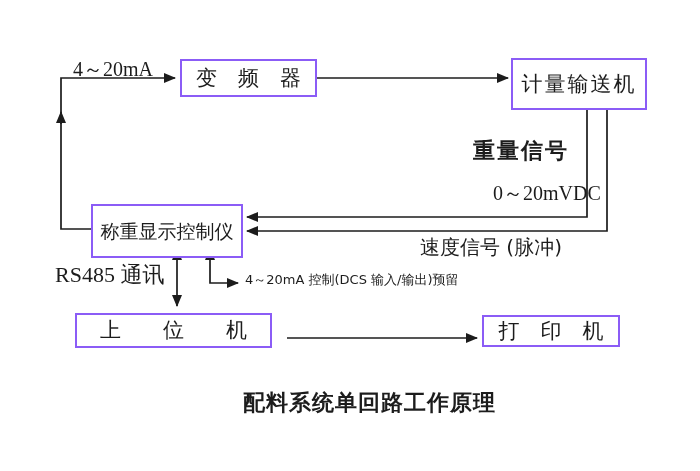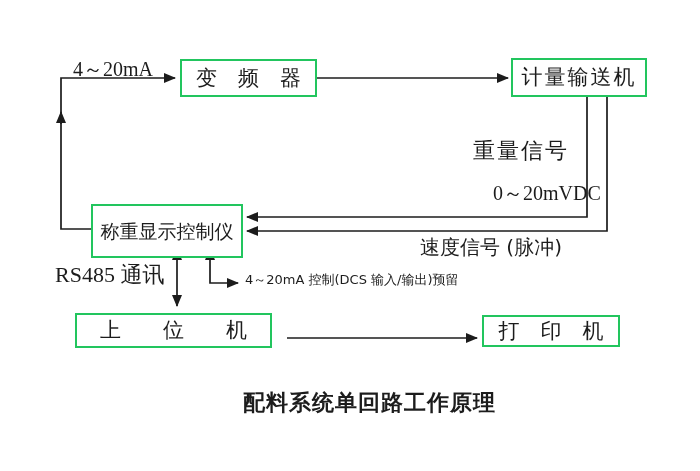--- a/index.html
+++ b/index.html
@@ -13,42 +13,42 @@
     overflow: hidden;
   }
   .wires {
     position: absolute;
     left: 0; top: 0;
     width: 700px; height: 471px;
   }
   .node {
     position: absolute;
     box-sizing: border-box;
-    border: 2px solid #22c55e;
+    border: 2px solid #8b5cf6;
     background: #ffffff;
     display: flex;
     align-items: center;
     justify-content: center;
     font-size: 21px;
     line-height: 1;
     white-space: nowrap;
   }
   .node-inverter   { left: 180px; top: 59px;  width: 137px; height: 38px; }
-  .node-conveyor   { left: 511px; top: 58px;  width: 136px; height: 39px; letter-spacing: 2px; text-align: right; }
+  .node-conveyor   { left: 511px; top: 58px;  width: 136px; height: 52px; letter-spacing: 2px; text-align: right; }
   .node-controller { left: 91px;  top: 204px; width: 152px; height: 54px; font-size: 19px; }
   .node-host       { left: 75px;  top: 313px; width: 197px; height: 35px; }
   .node-printer    { left: 482px; top: 315px; width: 138px; height: 32px; }
   .lbl {
     position: absolute;
     line-height: 1.15;
     white-space: nowrap;
   }
   .lbl-serif { font-family: "Liberation Serif", "DejaVu Serif", serif; text-align: center; }
   .lbl-current-loop { left: 73px;  top: 58px;  font-size: 20px; }
-  .lbl-weight       { left: 473px; top: 138px; font-size: 22px; font-weight: normal; letter-spacing: 2px; }
+  .lbl-weight       { left: 473px; top: 138px; font-size: 22px; font-weight: bold; letter-spacing: 2px; }
   .lbl-weight-range { left: 493px; top: 182px; font-size: 20px; }
   .lbl-speed        { left: 420px; top: 236px; font-size: 20px; }
   .lbl-rs485        { left: 55px;  top: 262px; font-size: 22px; }
   .lbl-dcs          { left: 245px; top: 273px; font-size: 13px; }
   .lbl-caption      { left: 243px; top: 390px; font-size: 22px; font-weight: 600; letter-spacing: 1px; }
 </style>
 </head>
 <body>
 
 <div class="canvas">

